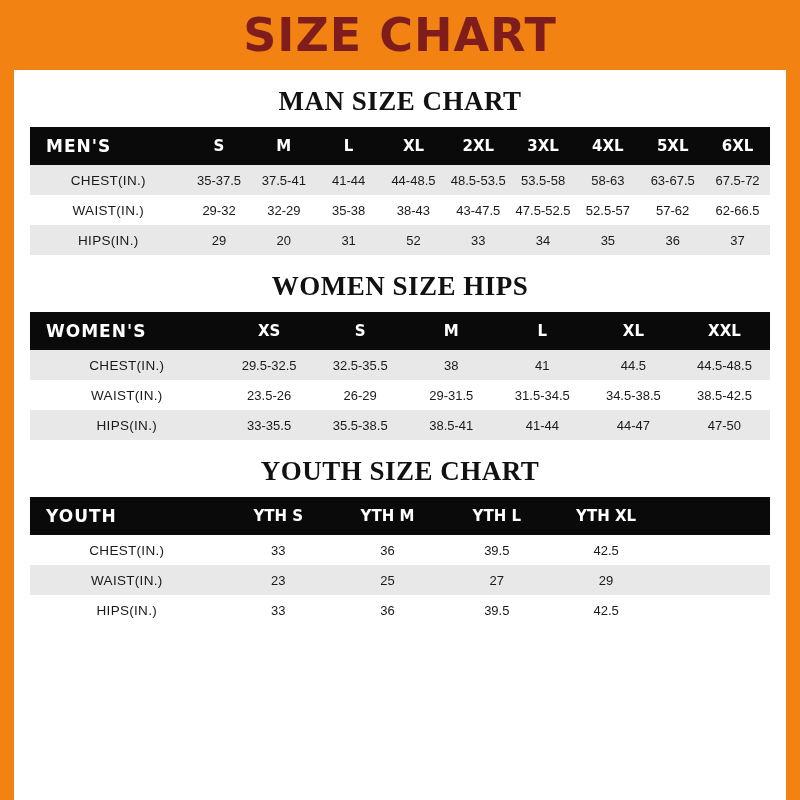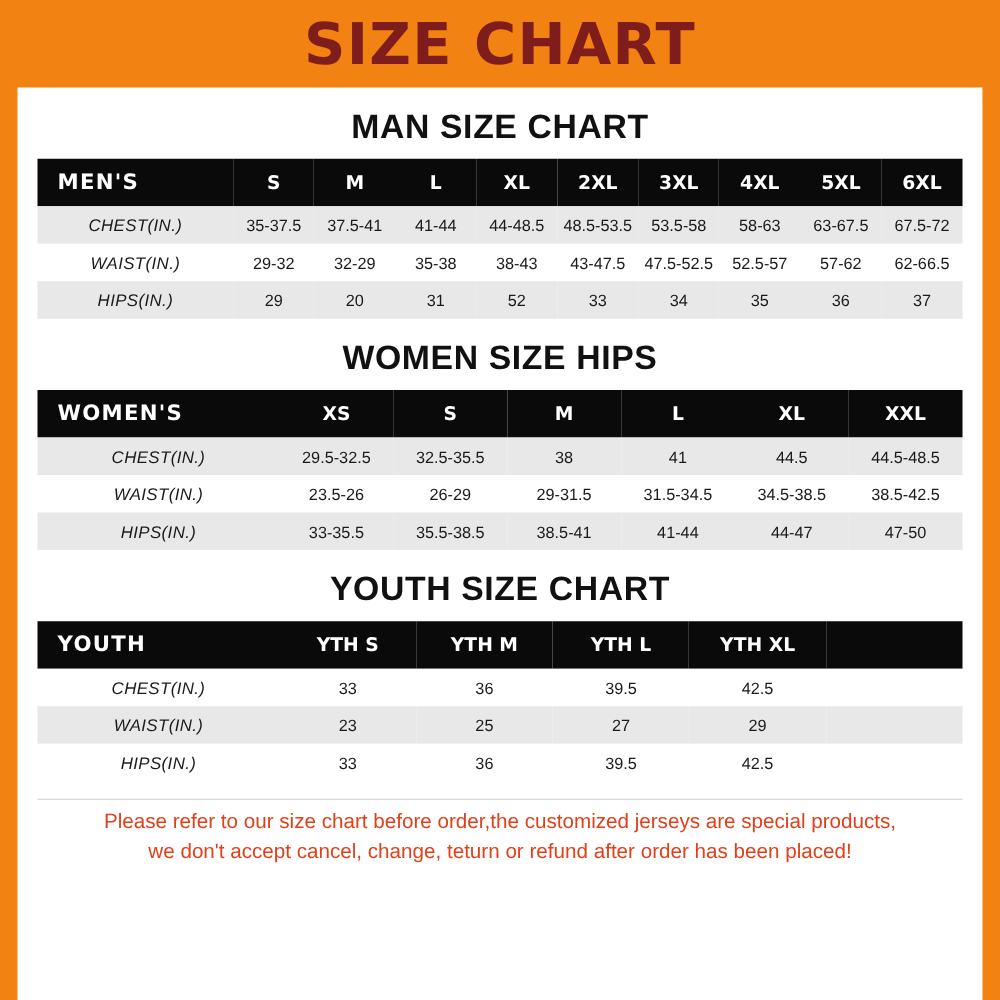--- a/index.html
+++ b/index.html
@@ -35,21 +35,21 @@
     font-weight: bold;
     font-size: 46px;
     letter-spacing: 1px;
     color: #7f1d1d;
   }
   .content {
     padding: 0 16px;
   }
   .section-title {
     text-align: center;
-    font-family: Liberation Sans, sans-serif;
+    font-family: Liberation Serif, serif;
     font-weight: bold;
     font-size: 27px;
     color: #111;
     margin: 16px 0 10px 0;
     letter-spacing: 0.5px;
   }
   table.size-table {
     width: 100%;
     border-collapse: collapse;
     table-layout: fixed;
@@ -82,21 +82,20 @@
     background: #e8e8e8;
   }
   table.size-table tbody tr.row-white td {
     background: #ffffff;
   }
   table.size-table tbody td.rowhead {
     font-size: 13.5px;
     color: #1a1a1a;
     letter-spacing: 0.3px;
     font-family: "Liberation Sans", sans-serif;
-    font-style: italic;
   }
   .notice {
     margin-top: 14px;
     padding: 6px 4px 0 4px;
     border-top: 1px solid #d8d8d8;
     color: #e0401a;
     font-size: 16.5px;
     line-height: 1.45;
     text-align: center;
     font-family: "Liberation Sans", sans-serif;
@@ -247,19 +246,15 @@
           <td class="rowhead">HIPS(IN.)</td>
           <td>33</td>
           <td>36</td>
           <td>39.5</td>
           <td>42.5</td>
           <td></td>
         </tr>
       </tbody>
     </table>
 
-    <div class="notice">
-      <div>Please refer to our size chart before order,the customized jerseys are special products,</div>
-      <div>we don't accept cancel, change, teturn or refund after order has been placed!</div>
-    </div>
 
   </div>
 </div>
 
 </body></html>

